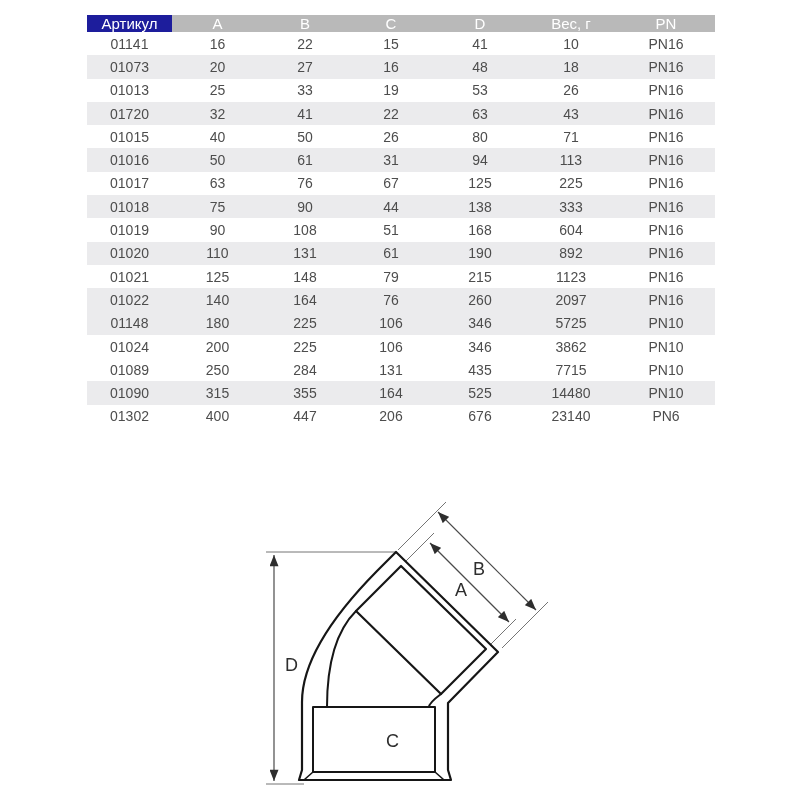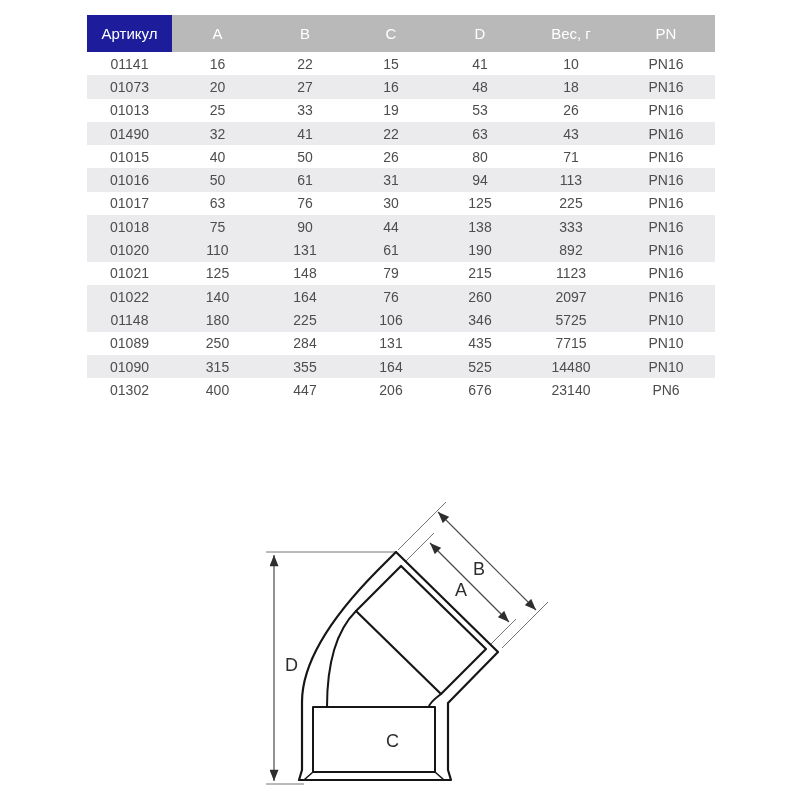--- a/index.html
+++ b/index.html
@@ -6,21 +6,21 @@
   body{
     width:800px;height:800px;background:#ffffff;position:relative;
     font-family:"Liberation Sans","DejaVu Sans",sans-serif;
     -webkit-font-smoothing:antialiased;
   }
   
   .table-wrap{position:absolute;left:87px;top:15px;width:628px;}
   table.spec{border-collapse:collapse;width:100%;table-layout:fixed;}
   table.spec th{
     height:15px;background:#b9b9b9;color:#ffffff;
-    font-weight:400;font-size:15px;text-align:center;padding:10px;
+    font-weight:400;font-size:15px;text-align:center;padding:0;
   }
   table.spec th.primary{background:#1d1d9c;}
   table.spec td{
     height:23.3px;text-align:center;font-size:14px;color:#4d4d4d;
     padding:0;line-height:1;background:#ffffff;
   }
   table.spec tr.stripe td{background:#ebebed;}
   
   .diagram{position:absolute;left:240px;top:492px;}
   .dim-label{font-size:18px;fill:#2e2e2e;font-family:"Liberation Sans","DejaVu Sans",sans-serif;}
@@ -72,21 +72,21 @@
         <tr>
           <td>01013</td>
           <td>25</td>
           <td>33</td>
           <td>19</td>
           <td>53</td>
           <td>26</td>
           <td>PN16</td>
         </tr>
         <tr class="stripe">
-          <td>01490</td>
+          <td>01720</td>
           <td>32</td>
           <td>41</td>
           <td>22</td>
           <td>63</td>
           <td>43</td>
           <td>PN16</td>
         </tr>
         <tr>
           <td>01015</td>
           <td>40</td>
@@ -102,34 +102,43 @@
           <td>61</td>
           <td>31</td>
           <td>94</td>
           <td>113</td>
           <td>PN16</td>
         </tr>
         <tr>
           <td>01017</td>
           <td>63</td>
           <td>76</td>
-          <td>30</td>
+          <td>67</td>
           <td>125</td>
           <td>225</td>
           <td>PN16</td>
         </tr>
         <tr class="stripe">
           <td>01018</td>
           <td>75</td>
           <td>90</td>
           <td>44</td>
           <td>138</td>
           <td>333</td>
           <td>PN16</td>
         </tr>
+        <tr>
+          <td>01019</td>
+          <td>90</td>
+          <td>108</td>
+          <td>51</td>
+          <td>168</td>
+          <td>604</td>
+          <td>PN16</td>
+        </tr>
         <tr class="stripe">
           <td>01020</td>
           <td>110</td>
           <td>131</td>
           <td>61</td>
           <td>190</td>
           <td>892</td>
           <td>PN16</td>
         </tr>
         <tr>
@@ -150,20 +159,29 @@
           <td>2097</td>
           <td>PN16</td>
         </tr>
         <tr class="stripe">
           <td>01148</td>
           <td>180</td>
           <td>225</td>
           <td>106</td>
           <td>346</td>
           <td>5725</td>
+          <td>PN10</td>
+        </tr>
+        <tr>
+          <td>01024</td>
+          <td>200</td>
+          <td>225</td>
+          <td>106</td>
+          <td>346</td>
+          <td>3862</td>
           <td>PN10</td>
         </tr>
         <tr>
           <td>01089</td>
           <td>250</td>
           <td>284</td>
           <td>131</td>
           <td>435</td>
           <td>7715</td>
           <td>PN10</td>

